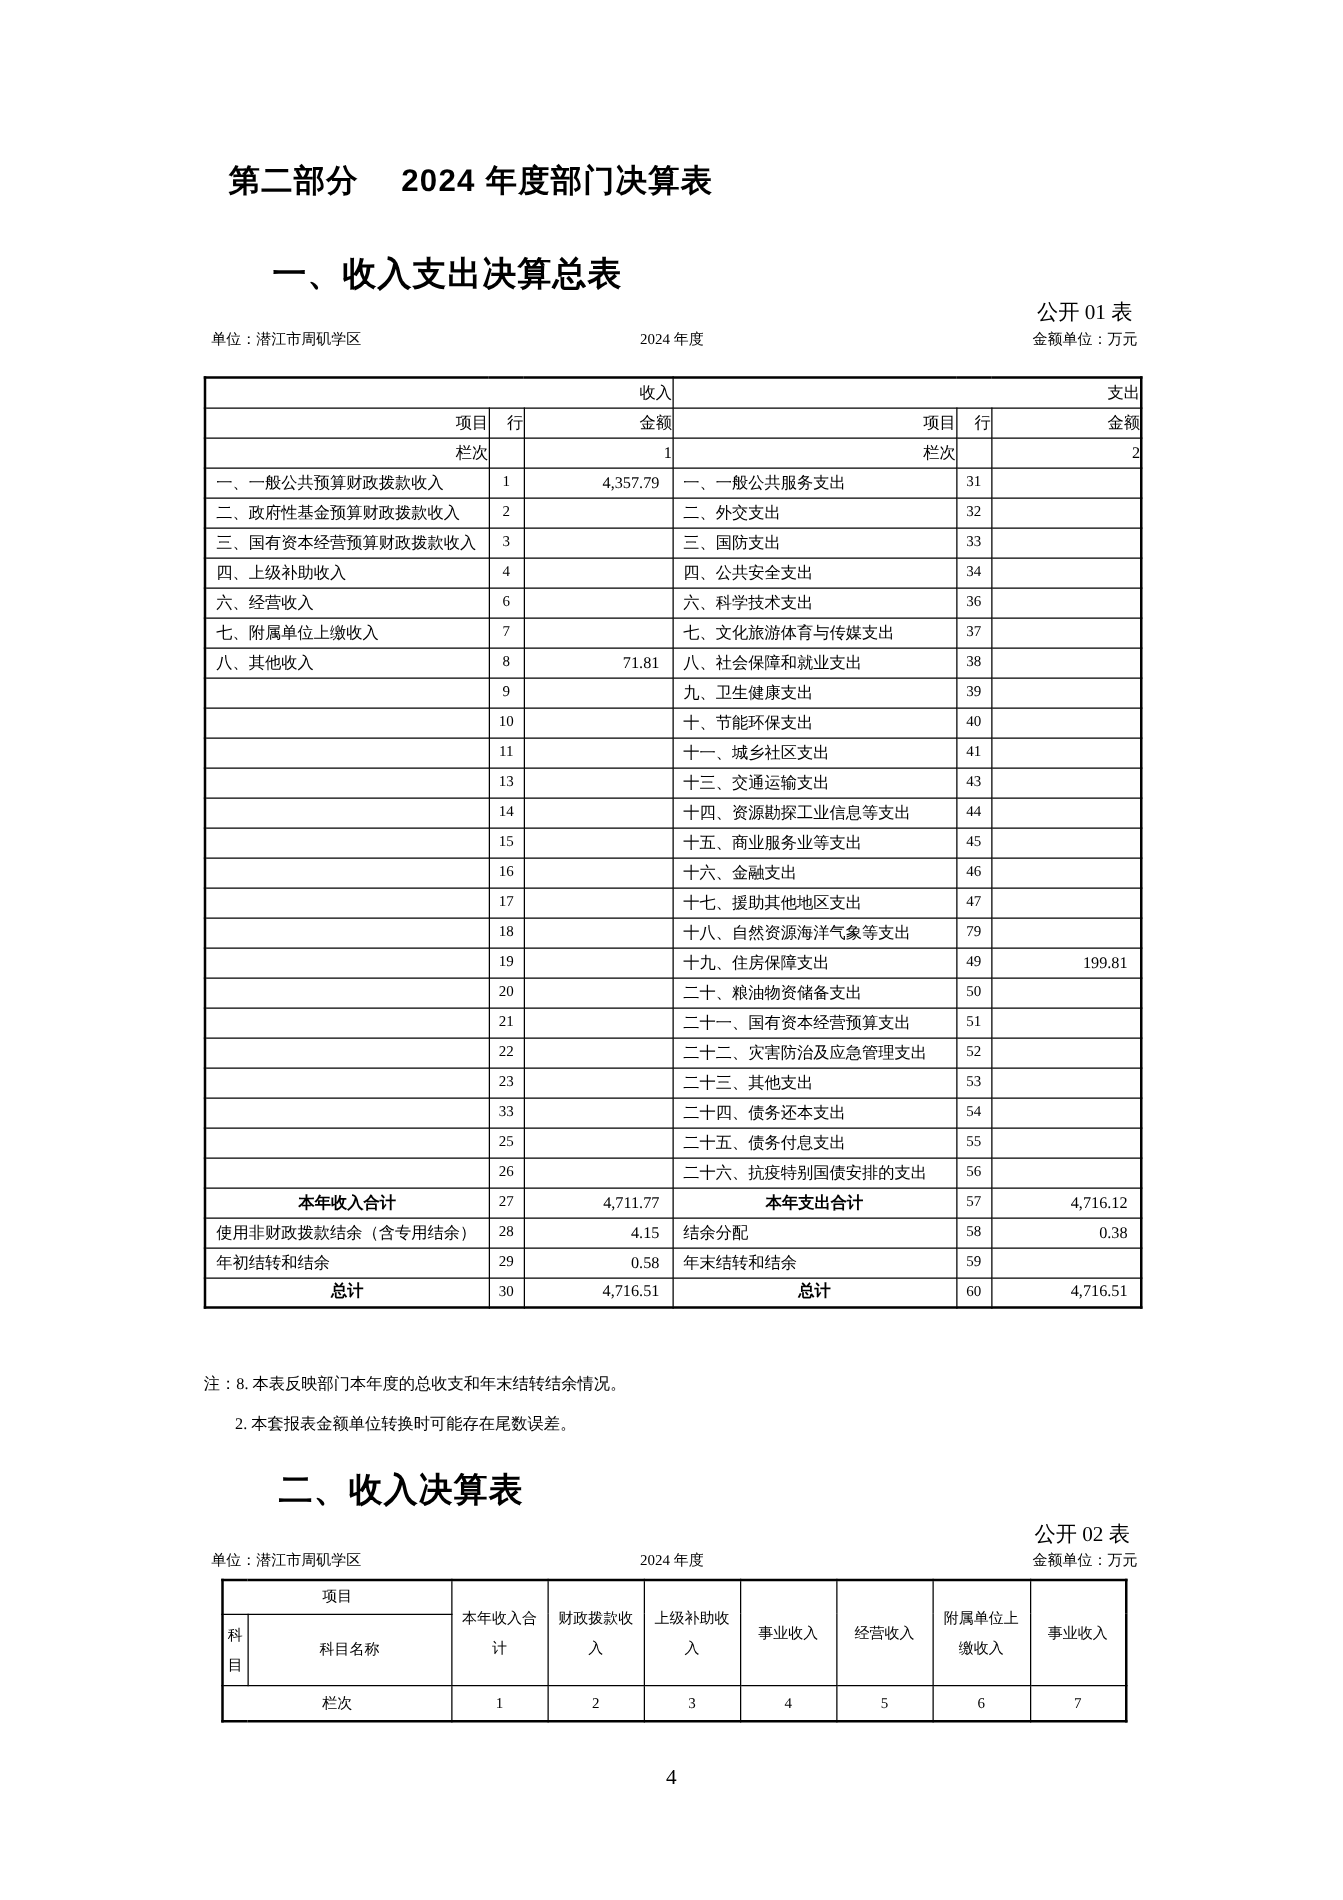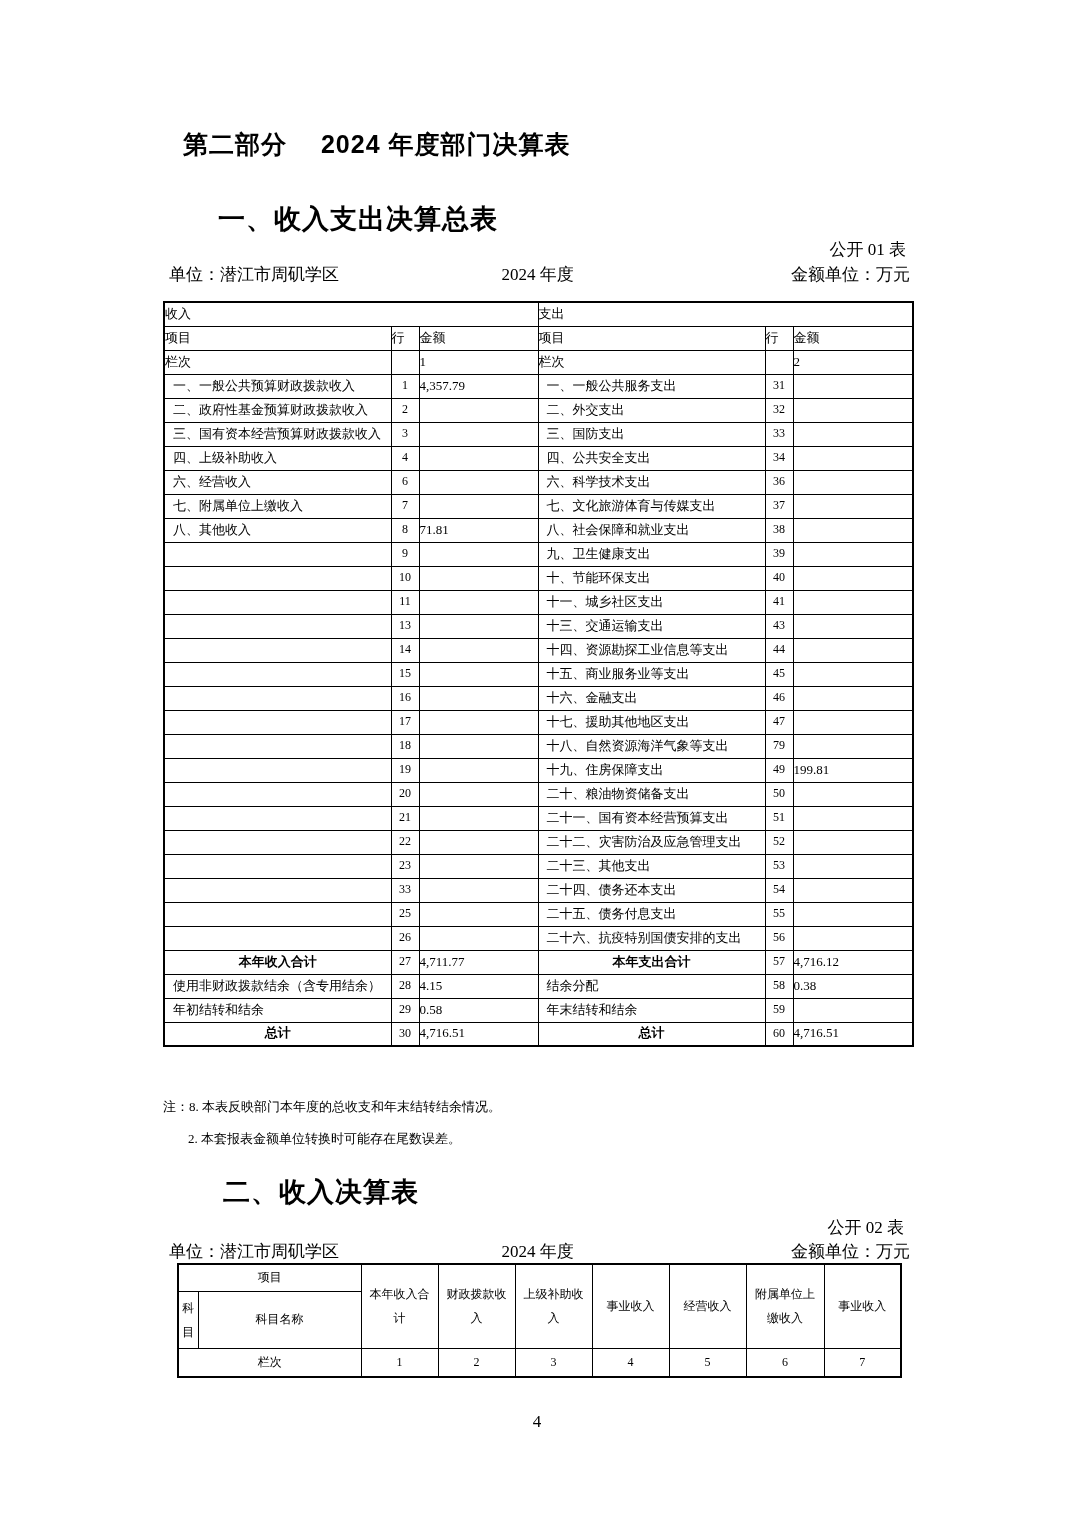--- a/index.html
+++ b/index.html
@@ -20,43 +20,43 @@
   .section-title {
     position:absolute;
     font-family:"Liberation Sans", sans-serif;
     font-weight:bold; font-size:27px; letter-spacing:1px;
   }
   .table-code {
     position:absolute; font-size:17px; text-align:right;
   }
   .meta-line {
     position:absolute; left:163px; width:749px; height:22px;
-    font-size:17px;
+    font-size:12px;
     font-family:Liberation Serif, serif;
   }
   .meta-line .m-left  { position:absolute; left:6px; top:0; }
   .meta-line .m-center{ position:absolute; left:50%; top:0; transform:translateX(-50%); }
   .meta-line .m-right { position:absolute; right:2px; top:0; }
 
   table { border-collapse:collapse; table-layout:fixed; }
   .t1 {
     position:absolute; left:163px; top:301px; width:749px;
     border:2.5px solid #000;
   }
   .t1 td {
     border:1.5px solid #000;
     font-size:13px; line-height:1.15;
     height:24px; overflow:hidden; white-space:nowrap;
   }
   .t1 tr { height:24px; }
-  .t1 td.hdr   { text-align:left; }
+  .t1 td.hdr   { text-align:right; }
   .t1 td.label { text-align:left; padding-left:8px; }
   .t1 td.label.sum { text-align:center; padding-left:0; font-weight:bold; }
   .t1 td.lineno{ text-align:center; font-size:12px; }
-  .t1 td.amount{ text-align:left; padding-right:10px;font-family:Liberation Serif, serif; }
+  .t1 td.amount{ text-align:right; padding-right:10px;font-family:Liberation Serif, serif; }
 
   .notes { position:absolute; left:163px; font-size:13px; }
   .note2 { position:absolute; left:188px; font-size:13px; }
 
   .t2 {
     position:absolute; left:177px; top:1263px; width:723px;
     border:2.5px solid #000;
   }
   .t2 td {
     border:1.5px solid #000;

